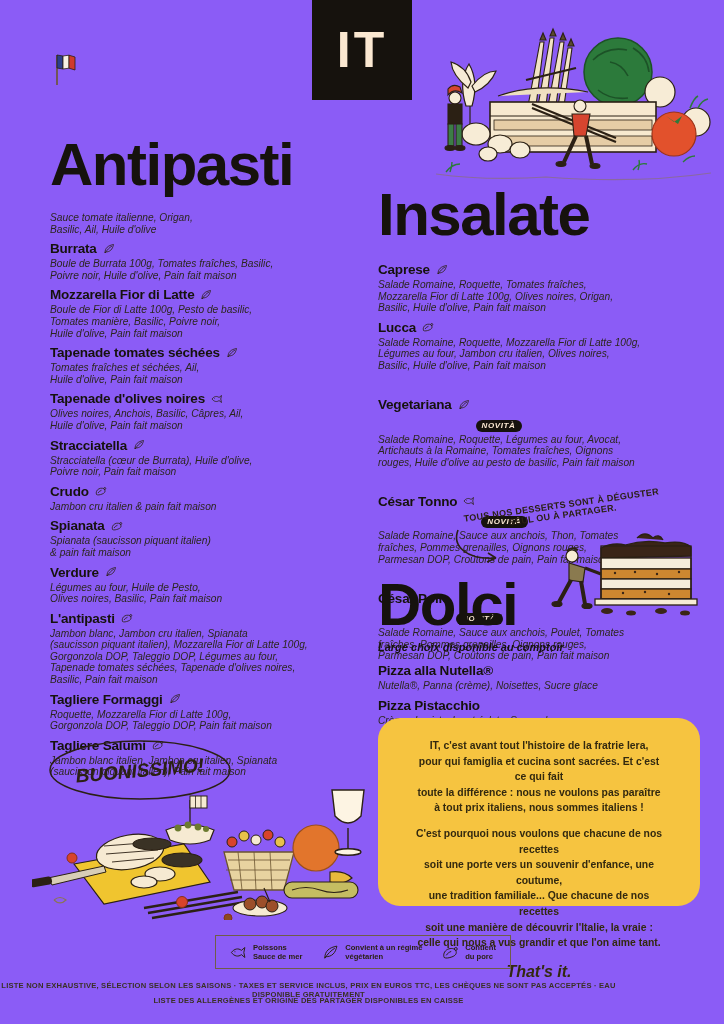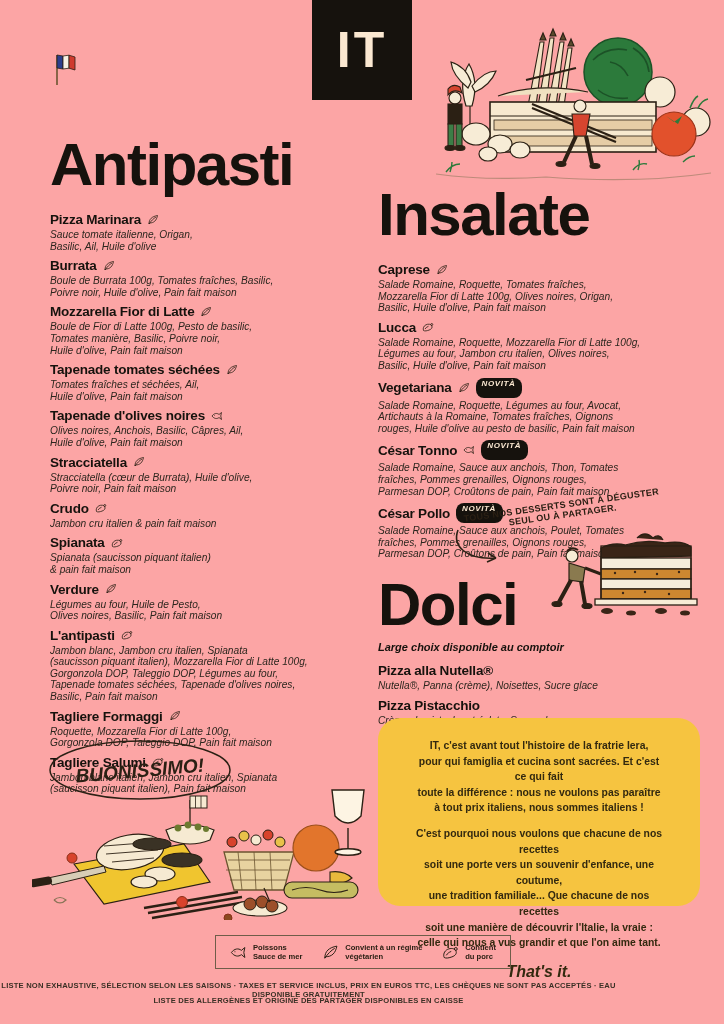--- a/index.html
+++ b/index.html
@@ -1,16 +1,16 @@
 <!DOCTYPE html>
 <html><head>
 <meta charset="utf-8">
 <style>
   html,body{margin:0;padding:0;background:#e8e0d2;}
-  .page{position:relative;width:724px;height:1024px;background:#fca5a5;overflow:hidden;
+  .page{position:relative;width:724px;height:1024px;background:#8b5cf6;overflow:hidden;
         font-family:"Liberation Sans",sans-serif;color:#1b1610;}
 
   
   .flag{position:absolute;left:52px;top:50px;}
   .logo-block{position:absolute;left:312px;top:0;width:100px;height:100px;background:#16120d;
               display:flex;align-items:center;justify-content:center;}
   .logo-text{color:#fbe8d1;font-size:50px;font-weight:700;letter-spacing:3px;}
 
   
   .section-title{font-size:60px;font-weight:700;letter-spacing:-1.5px;margin:0 0 13px;color:#16120d;}
@@ -18,21 +18,21 @@
   .col-insalate{position:absolute;left:378px;top:180px;width:322px;}
   .col-dolci{position:absolute;left:378px;top:570px;width:322px;}
 
   .menu-item{margin-bottom:6px;}
   .item-head{display:flex;align-items:center;gap:6px;}
   .item-name{font-size:13.5px;font-weight:700;letter-spacing:-0.2px;color:#16120d;line-height:15px;}
   .item-desc{font-size:10.2px;font-style:italic;line-height:11.6px;margin:2px 0 0;
              white-space:pre-line;color:#2c261e;}
   .mi{width:12px;height:12px;stroke:#2b2014;fill:none;stroke-width:1.6;flex:0 0 auto;}
   .novita{background:#16120d;color:#fbe8d1;font-size:8px;font-weight:700;font-style:italic;
-          letter-spacing:.6px;border-radius:8px;padding:2px 7px 10px 6px;line-height:1;}
+          letter-spacing:.6px;border-radius:8px;padding:2px 7px 2px 6px;line-height:1;margin-top:42px;}
 
   .dolci-subtitle{font-size:11px;font-weight:700;font-style:italic;margin:-6px 0 10px;color:#16120d;}
 
   
   .dessert-note{position:absolute;left:462px;top:500px;width:200px;transform:rotate(-8deg);
                 font-size:9px;font-weight:700;letter-spacing:.3px;text-align:center;
                 white-space:pre-line;color:#2b2014;}
   .note-arrow{position:absolute;left:452px;top:528px;}
   .cake-illo{position:absolute;left:545px;top:518px;}
 
@@ -164,26 +164,20 @@
       <path d="M18 162 q6 -8 14 -8 M22 162 q2 -5 2 -10"></path>
       <path d="M205 160 q6 -8 14 -6 M210 160 q2 -6 1 -10"></path>
       <path d="M255 152 q6 -6 12 -6"></path>
     </g>
   </svg>
 
   <div class="col-antipasti">
     <h1 class="section-title">Antipasti</h1>
 
     <div class="menu-item">
-      <div class="item-head">
-          <span class="item-name">Pizza Marinara</span>
-          <svg class="mi">
-            <use href="#icon-leaf"></use>
-          </svg>
-        </div>
       <p class="item-desc">Sauce tomate italienne, Origan,
 Basilic, Ail, Huile d'olive</p>
     </div>
     <div class="menu-item">
       <div class="item-head">
           <span class="item-name">Burrata</span>
           <svg class="mi">
             <use href="#icon-leaf"></use>
           </svg>
         </div>

